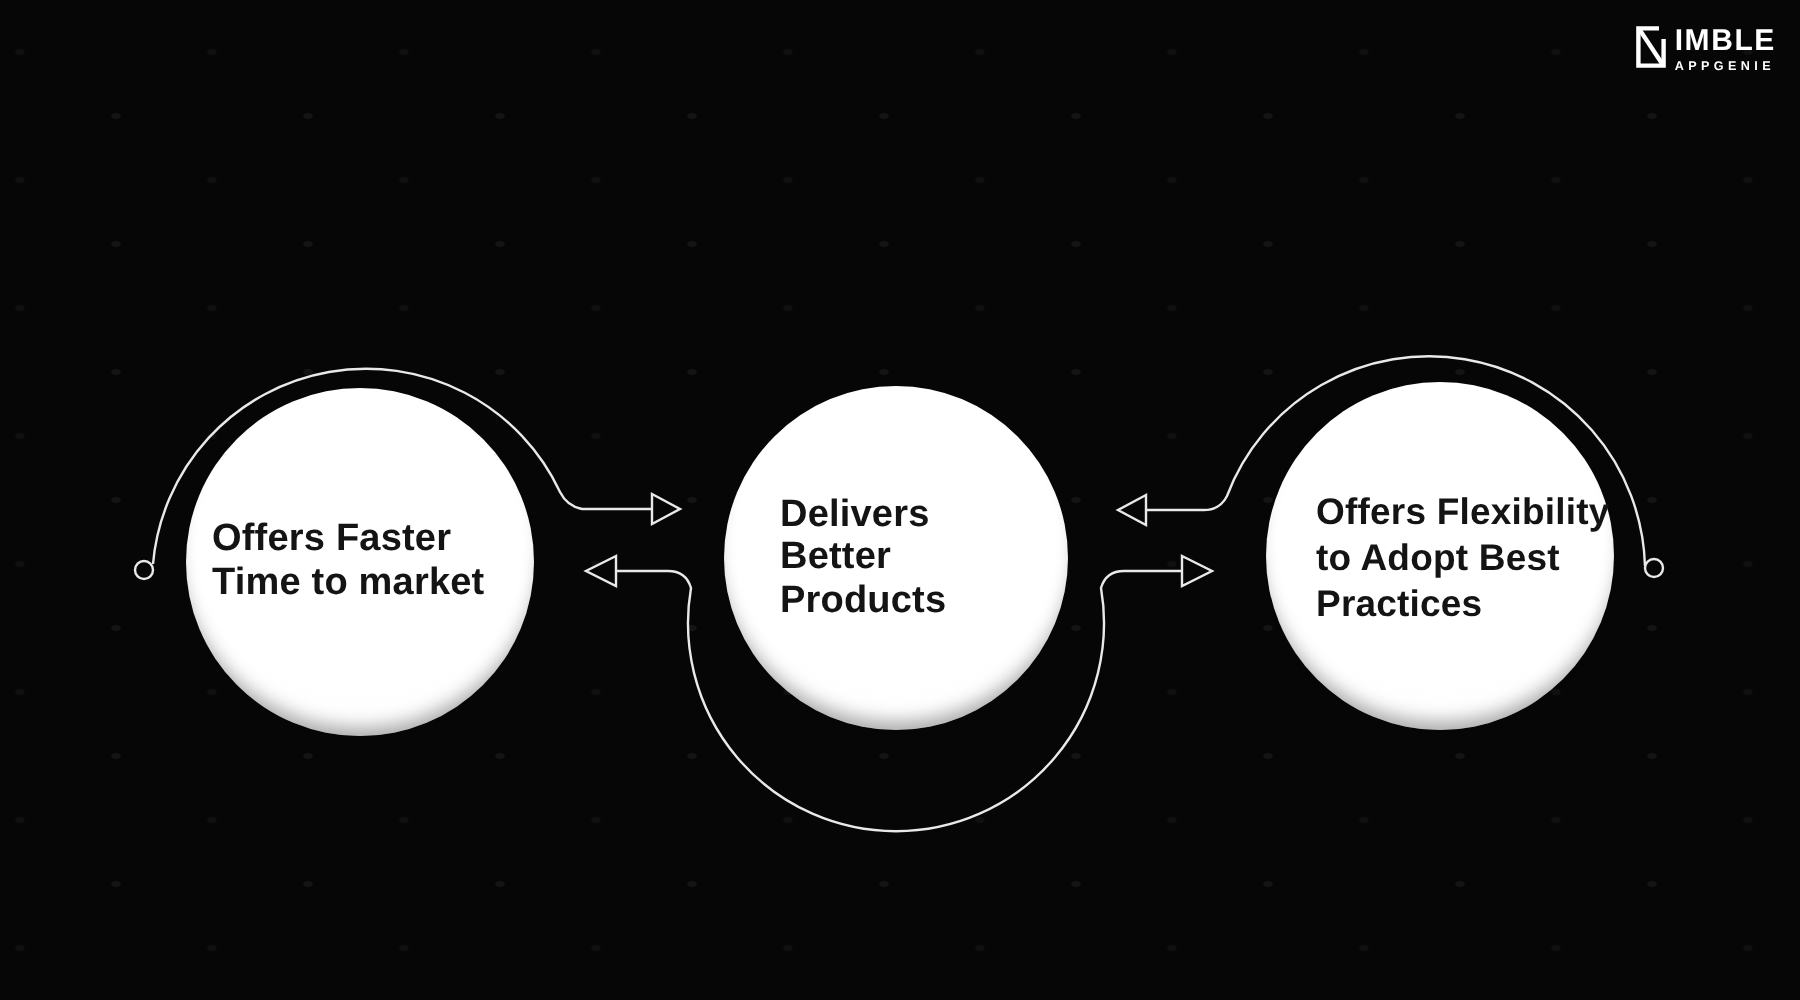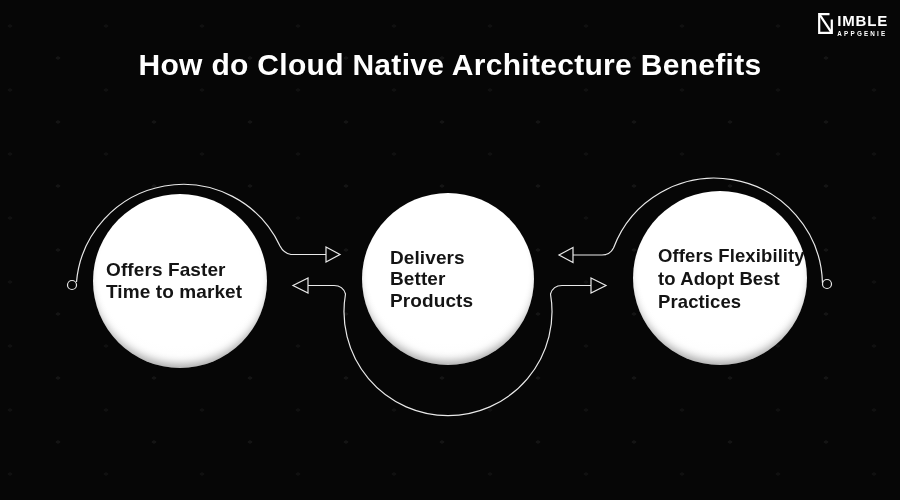--- a/index.html
+++ b/index.html
@@ -120,21 +120,20 @@
       <path d="M 11.5,1.2 H 1.2 V 19.8 H 13.8 V 6.5" fill="none" stroke="#ffffff" stroke-width="2.2"></path>
       <path d="M 1.8,1.8 L 13.4,19.4" fill="none" stroke="#ffffff" stroke-width="2.2"></path>
     </svg>
     <div class="logo-text">
       <span class="logo-main">IMBLE</span>
       <span class="logo-sub">APPGENIE</span>
     </div>
   </div>
 
   <h1 class="title">
-    <span>How do Cloud Native Architecture Benefits</span>
   </h1>
 
   <svg class="links" viewBox="0 0 900 500">
 
     <circle cx="72" cy="285" r="4.5"></circle>
     <path d="M 76.5,282 A 107,107 0 0 1 280,246 Q 283.5,253 291,254.5 L 326,254.5"></path>
     <polygon points="326,247 340,254.5 326,262"></polygon>
 
     <path d="M 308,285.5 L 334,285.5 Q 343,285.5 345.5,294 A 104,104 0 1 0 550.5,294 Q 553,285.5 562,285.5 L 591,285.5"></path>
     <polygon points="308,278 293,285.5 308,293"></polygon>

